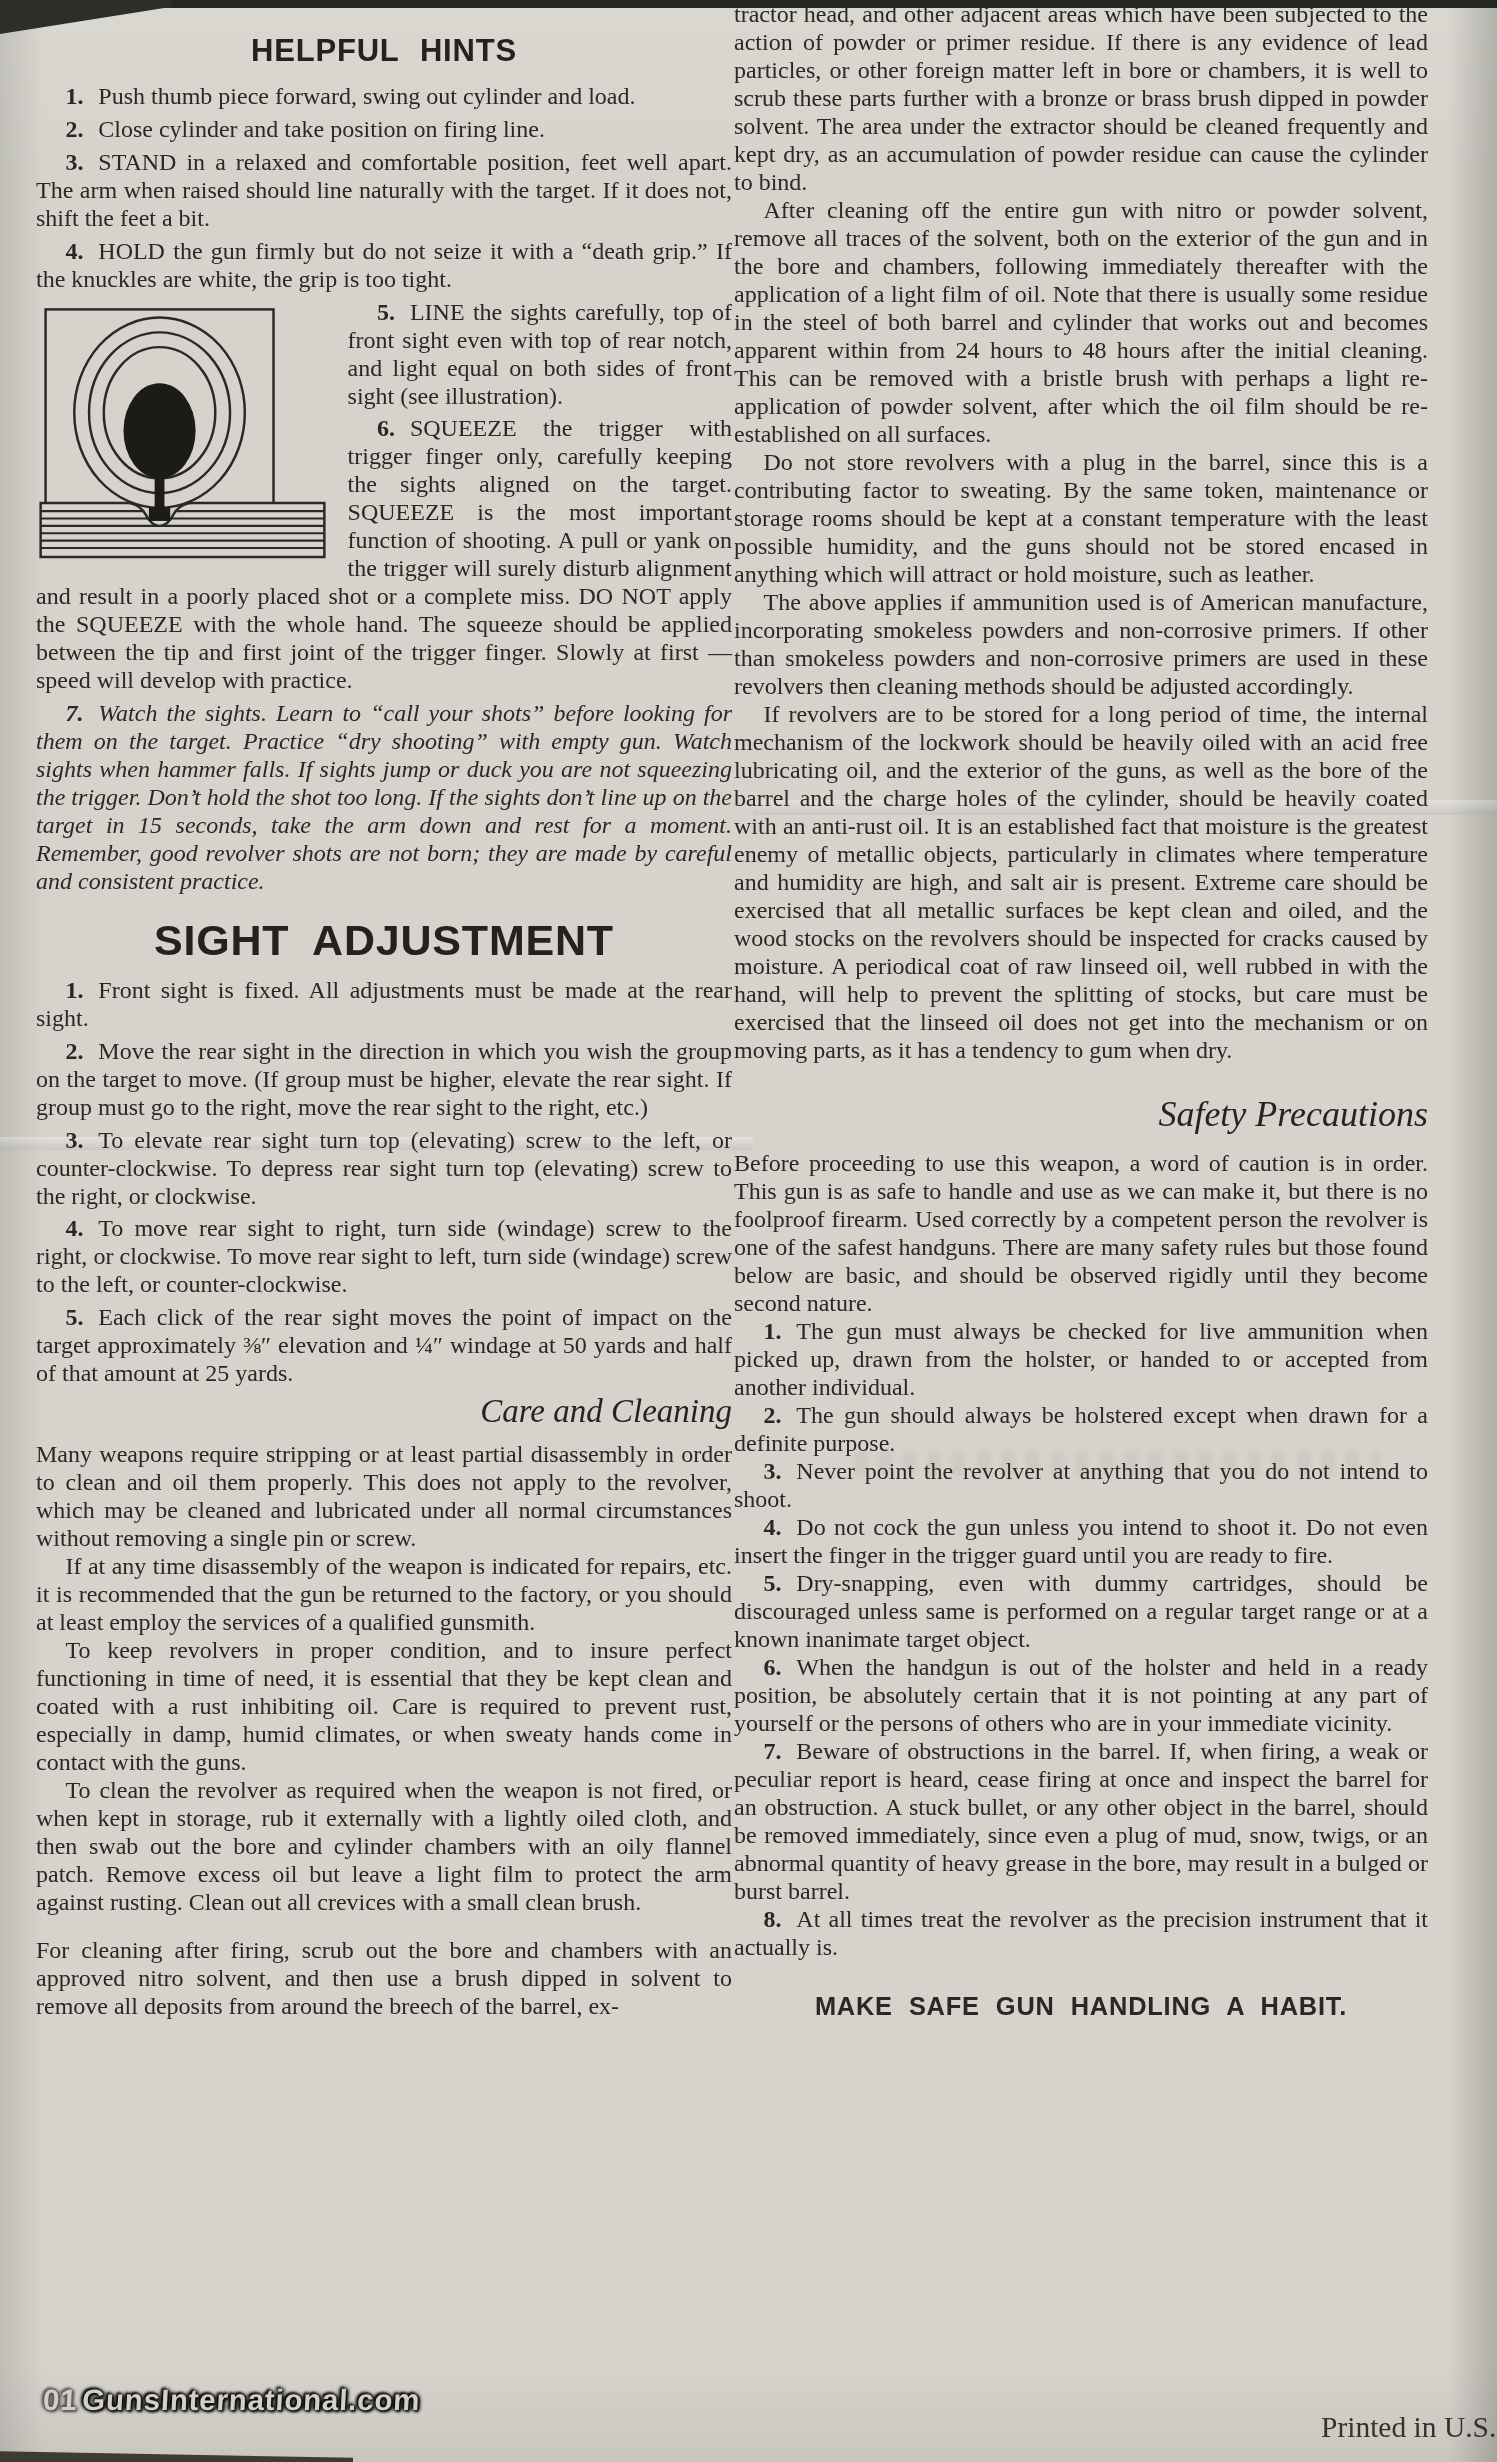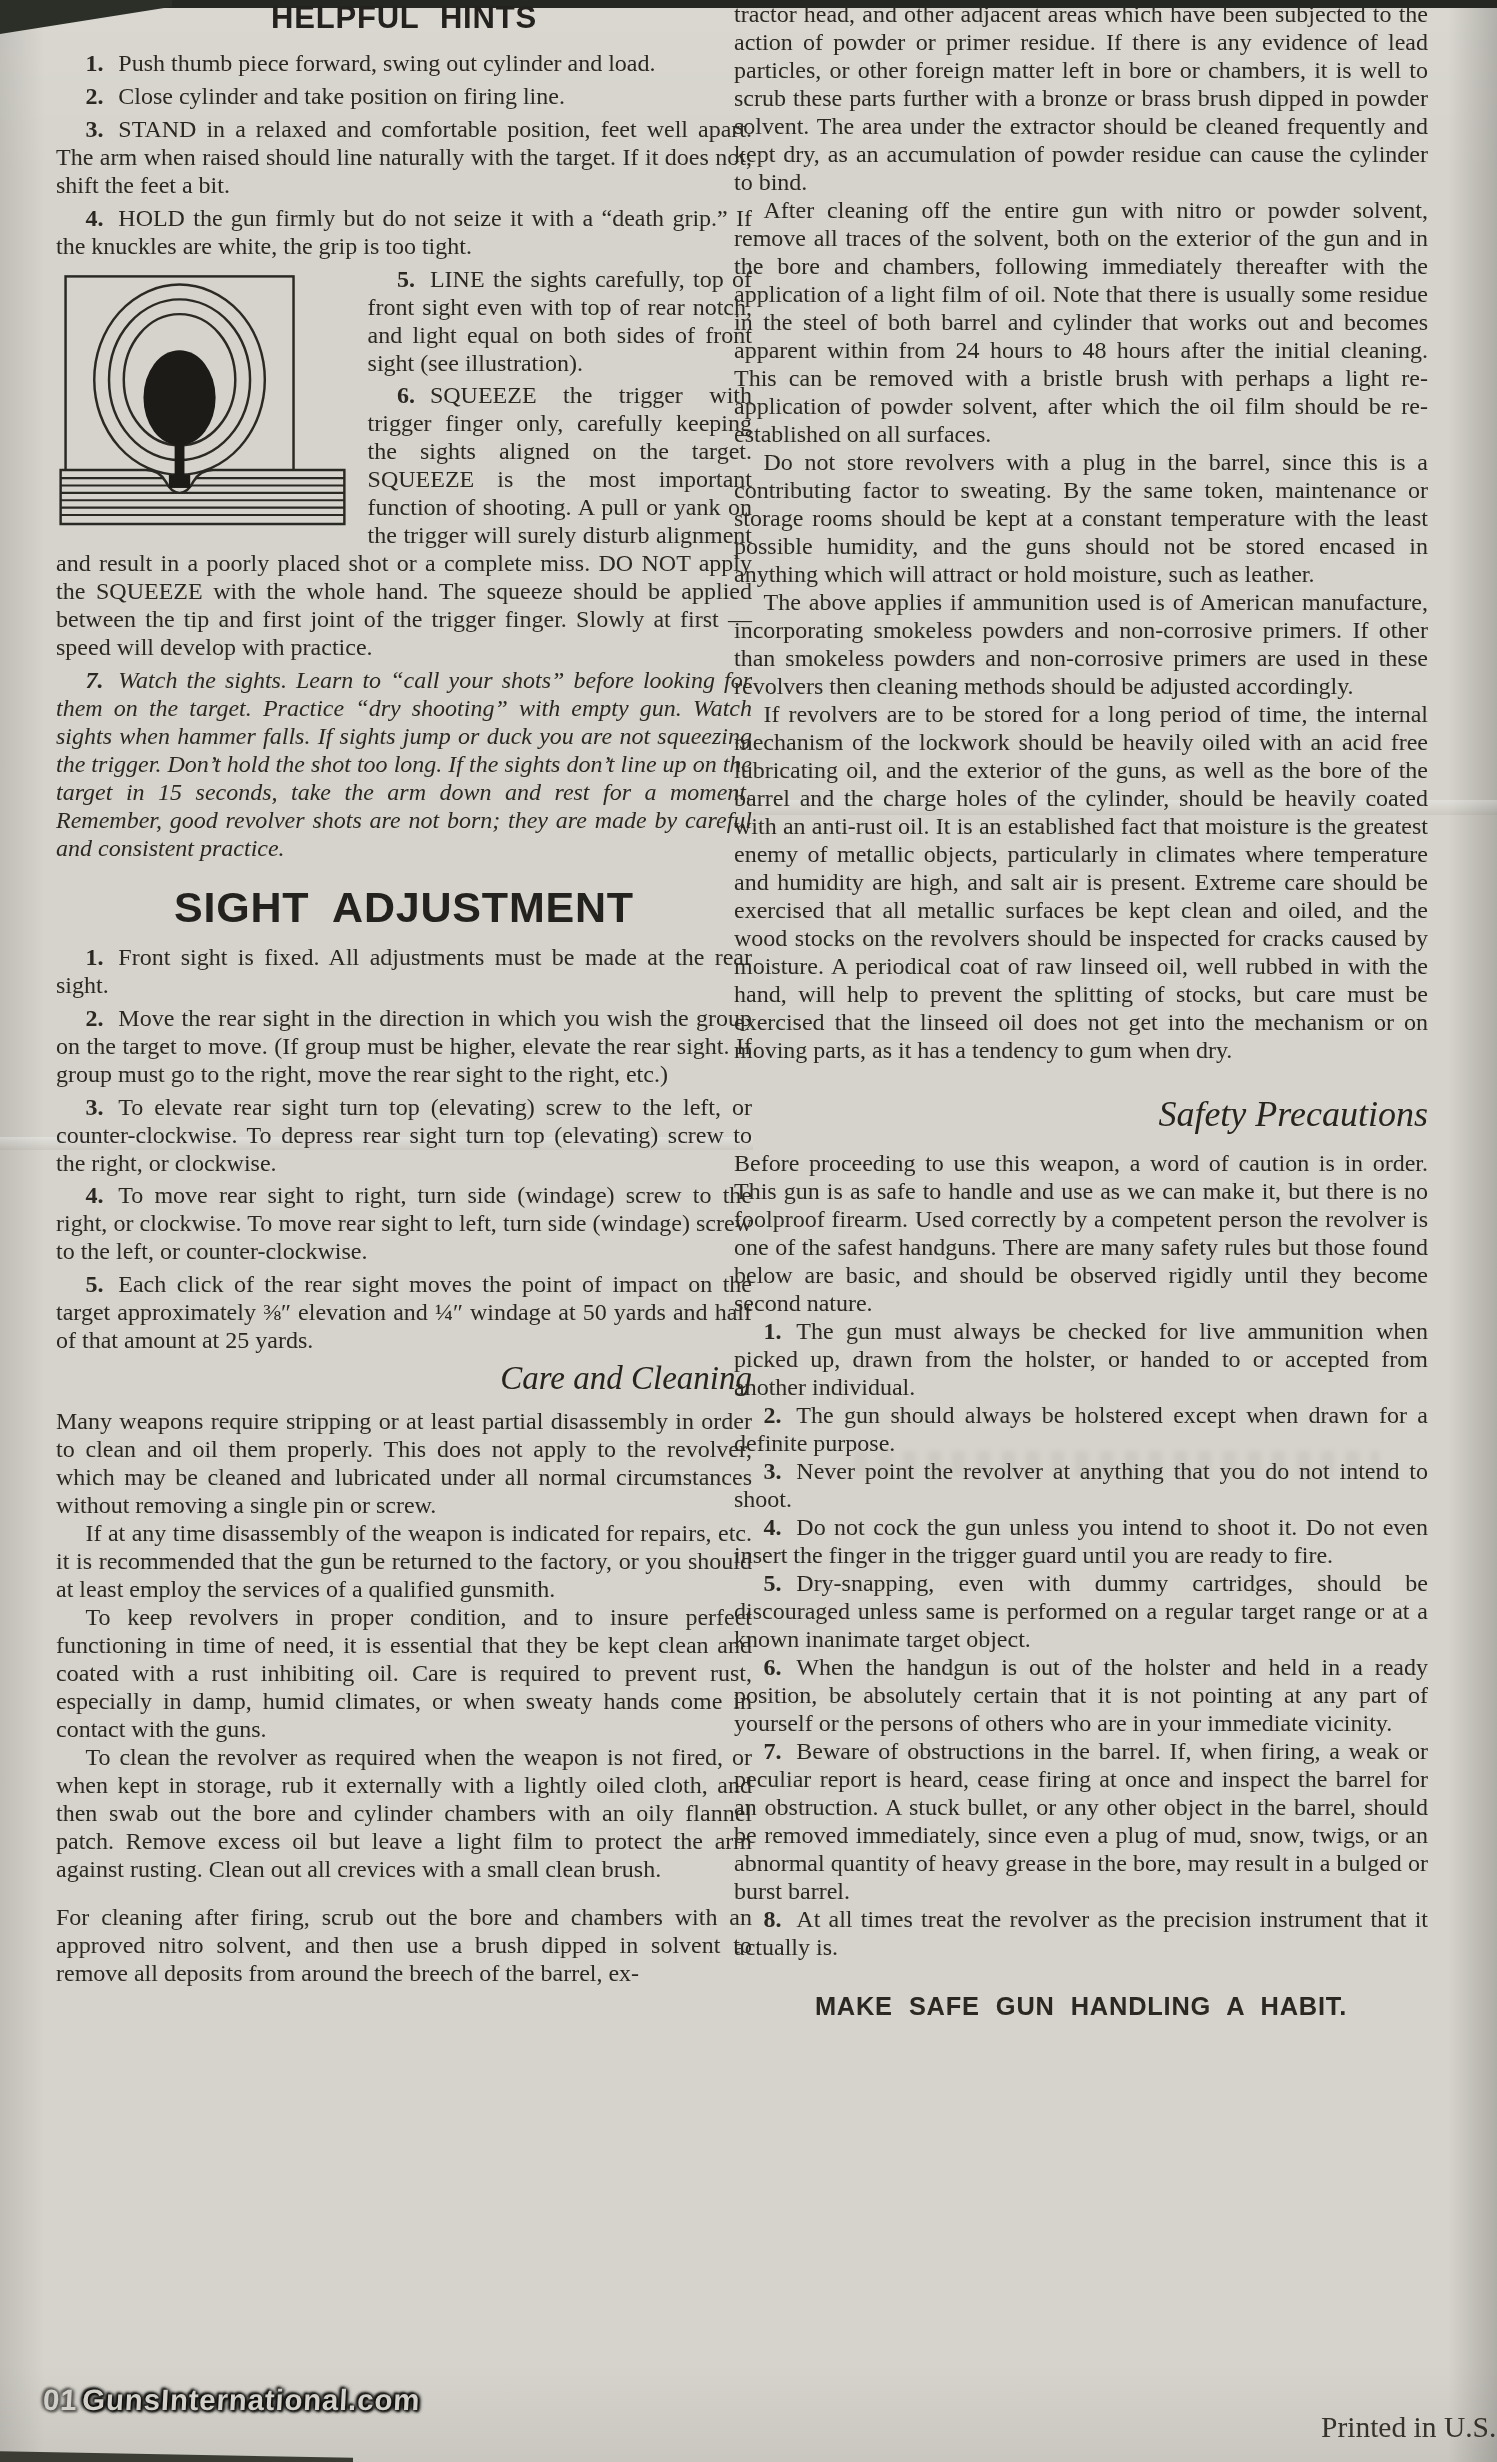--- a/index.html
+++ b/index.html
@@ -21,21 +21,21 @@
   .crease{position:absolute;pointer-events:none;}
   .crease.left{left:0;top:1137px;width:753px;height:13px;
       background:linear-gradient(180deg,rgba(255,255,255,0.30),rgba(110,108,100,0.10));}
   .crease.right{left:753px;top:800px;width:744px;height:14.8px;
       background:linear-gradient(180deg,rgba(255,255,255,0.28),rgba(110,108,100,0.10));}
   .ghost{left:854px;top:1451px;width:525px;height:24.6px;position:absolute;opacity:.55;
       background:repeating-linear-gradient(90deg,rgba(95,93,86,0.14) 0 13px,rgba(0,0,0,0) 13px 24.6px);
       filter:blur(2.5px);}
 
   .col{position:absolute;top:0;text-align:justify;font-size:24px;line-height:28px;}
-  .col-left{left:56px;width:696px;}
+  .col-left{left:36px;width:696px;padding-top:33px;}
   .col-right{left:734px;width:694px;}
 
   p{margin:0;}
   .indent{text-indent:29.5px;}
   .item{text-indent:29.5px;font-family:Liberation Serif, serif;}
   .num{font-weight:700;padding-right:14.8px;}
   .italic-item{font-style:italic;}
   .gap-top{margin-top:19.7px;}
   .mb{margin-bottom:4.9px;}
 

